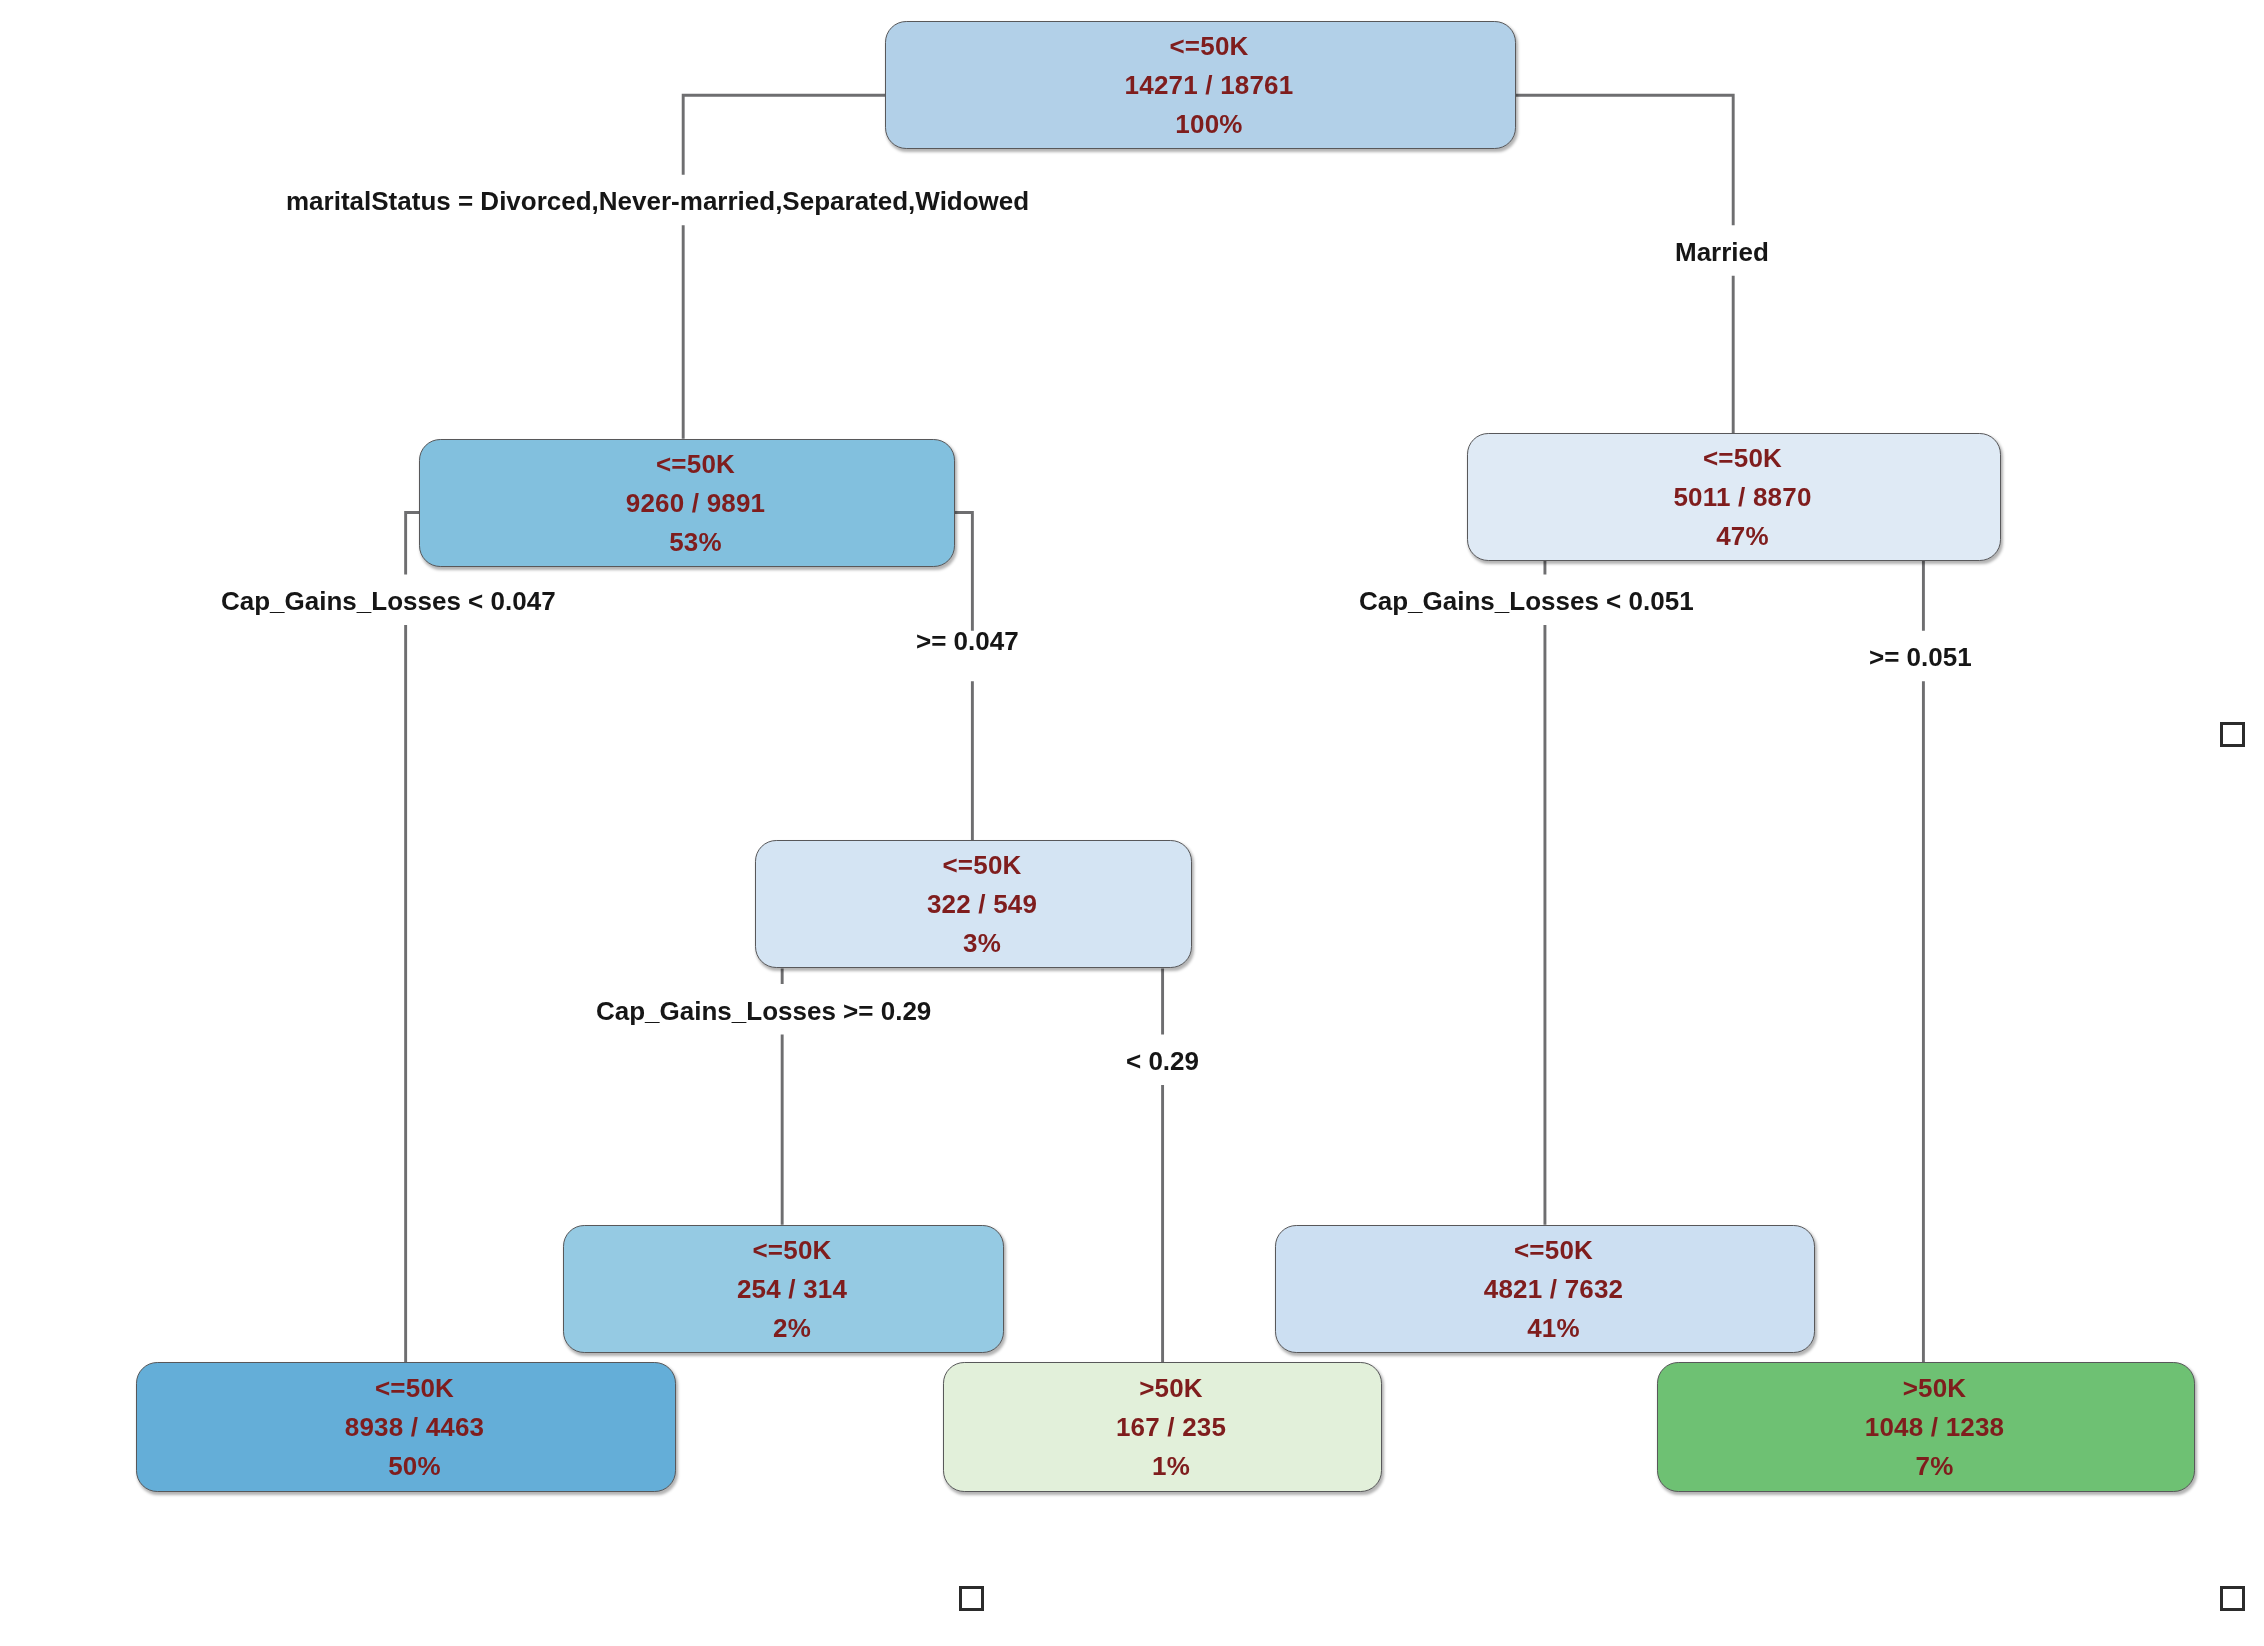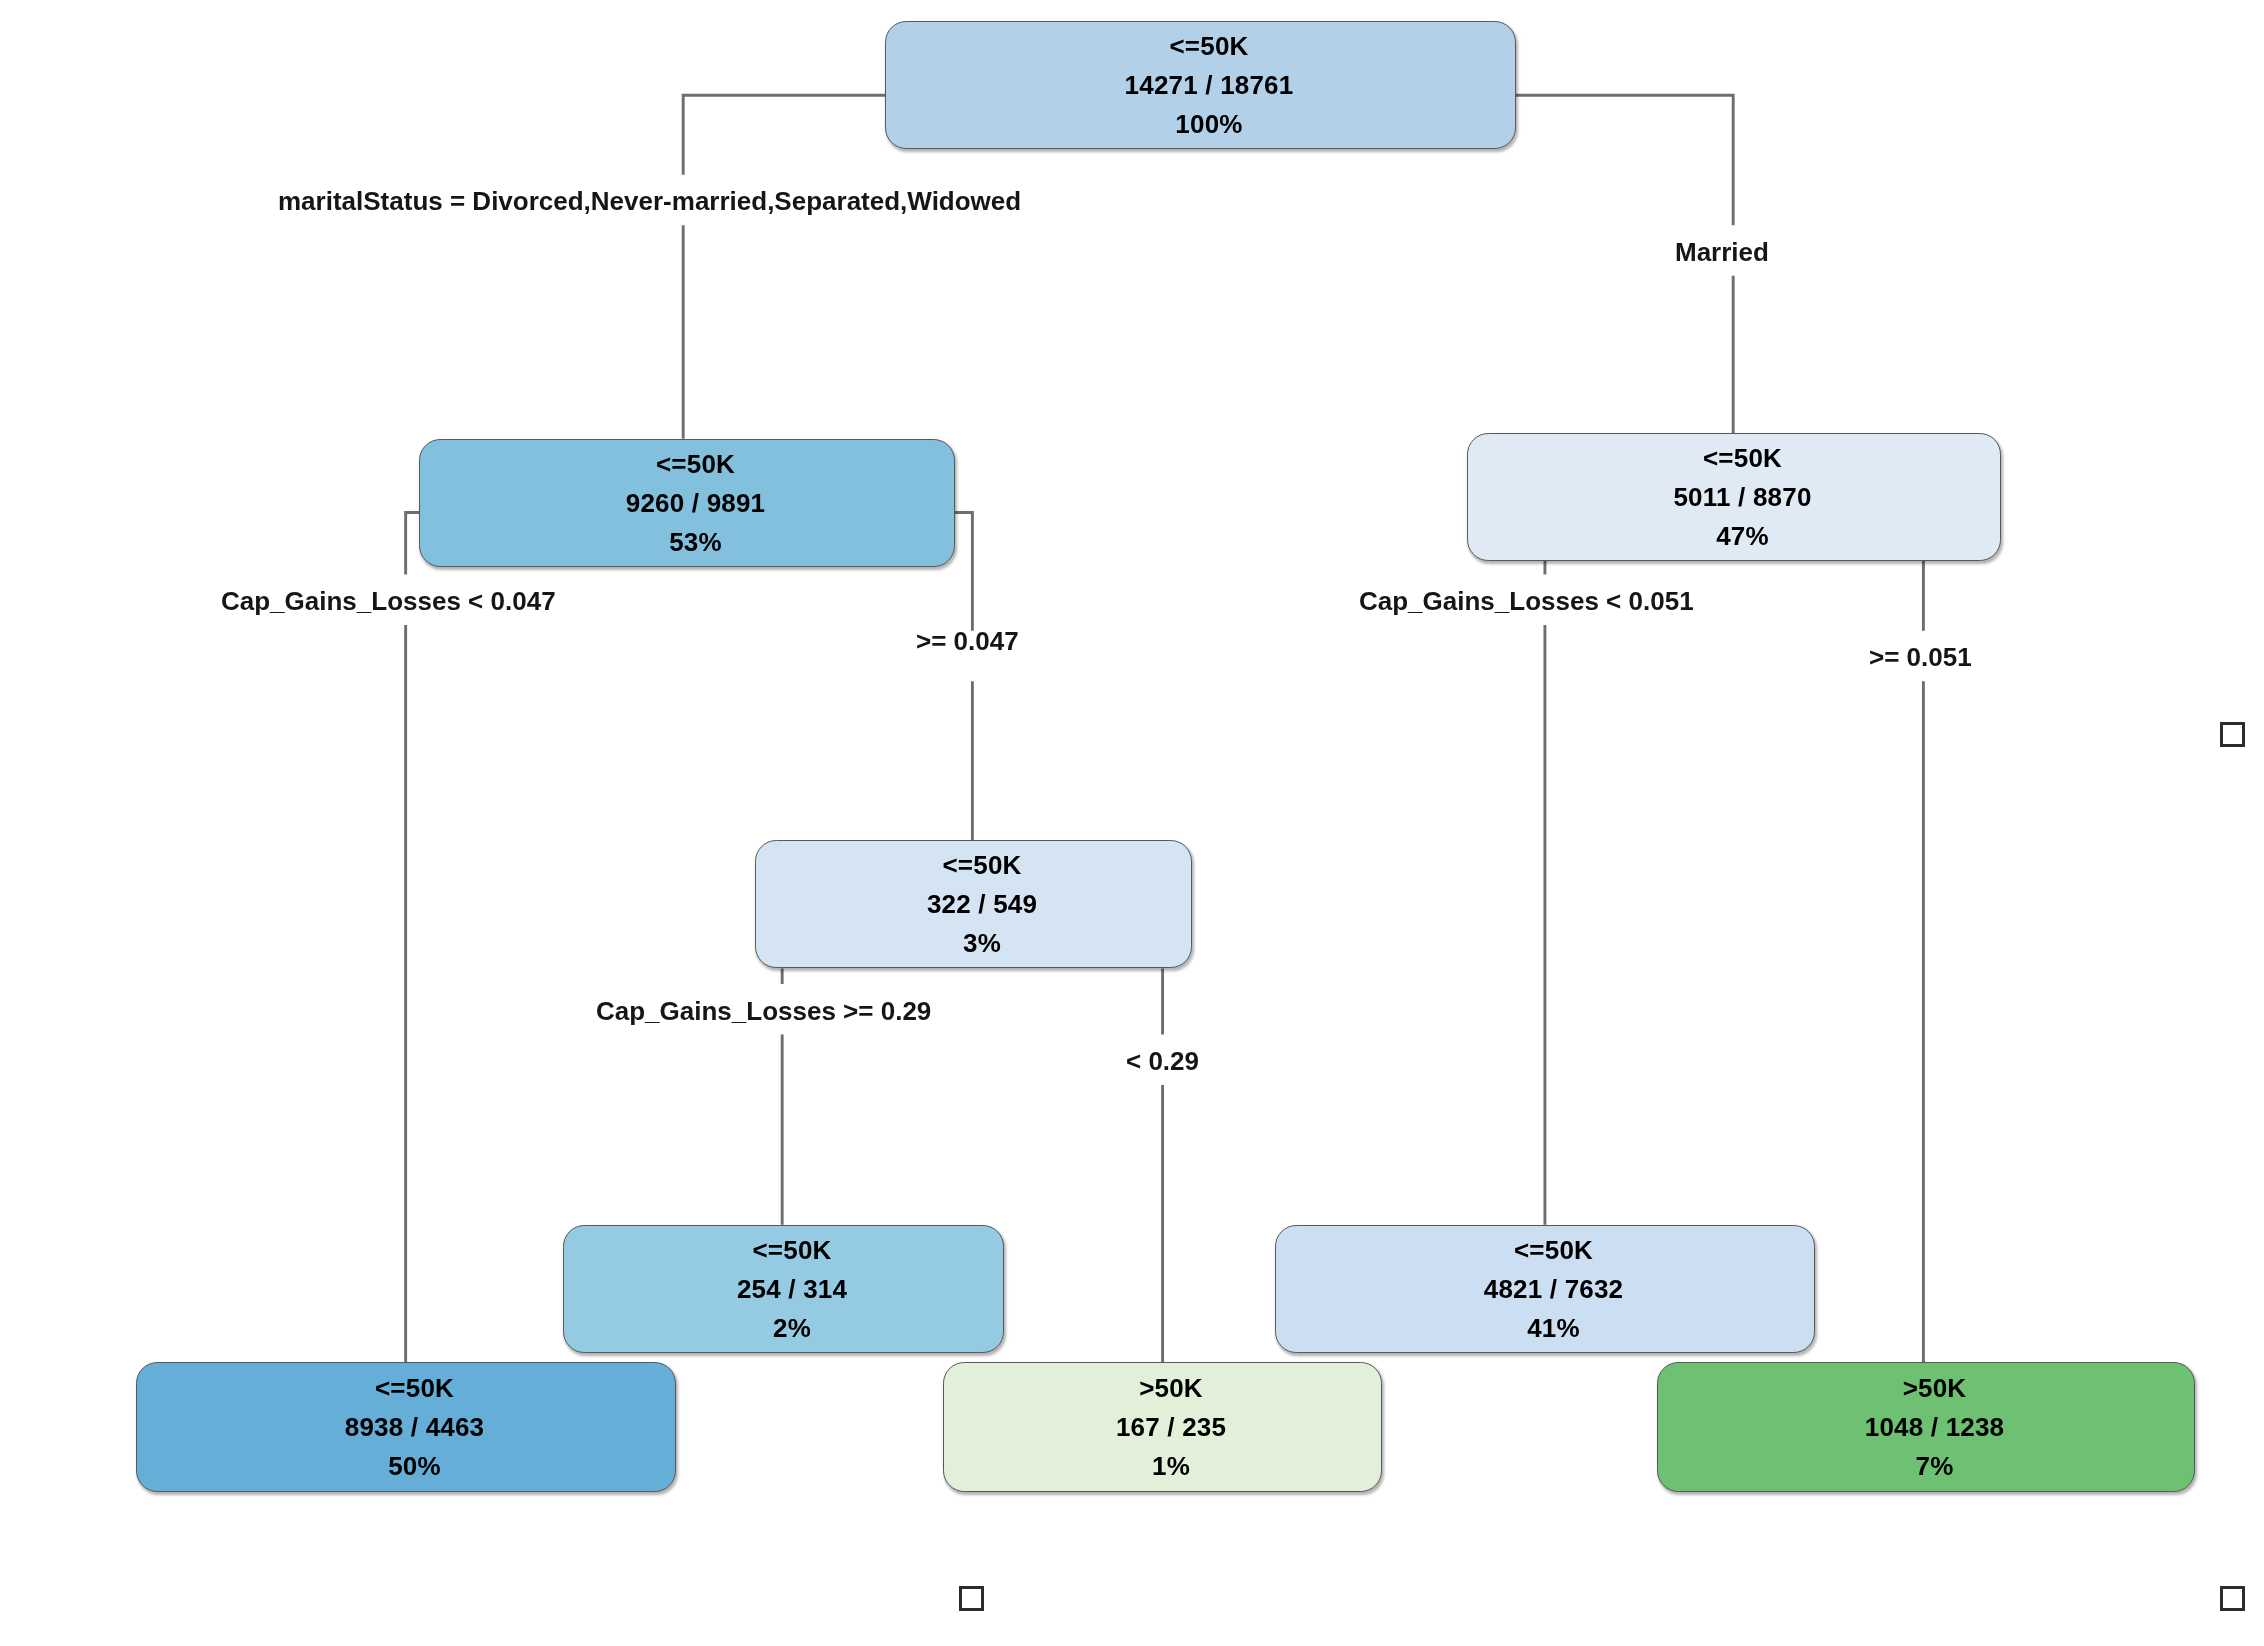--- a/index.html
+++ b/index.html
@@ -30,21 +30,21 @@
   .node {
     position: absolute;
     box-sizing: border-box;
     border: 1.9px solid #58585a;
     border-radius: 21.3px;
     box-shadow: 1.9px 2.9px 2.9px rgba(0,0,0,0.30);
     display: flex;
     flex-direction: column;
     align-items: center;
     justify-content: center;
-    color: #000000;
+    color: #7f1d1d;
     z-index: 5;
     padding-left: 17px;
   }
   .node .ln {
     display: block;
     text-align: center;
     font-size: 26px;
     line-height: 39px;
     letter-spacing: 0.2px;
     white-space: nowrap;
@@ -129,21 +129,21 @@
         <span class="ln">167 / 235</span>
         <span class="ln">1%</span>
       </div>
       <div class="node" style="left: 1657px; top: 1362px; width: 538px; height: 130px; background: rgb(110, 193, 115); border-color: rgb(88, 88, 90);">
         <span class="ln cls">&gt;50K</span>
         <span class="ln">1048 / 1238</span>
         <span class="ln">7%</span>
       </div>
     </div>
   <div id="label-layer">
-      <div class="edge-label" style="left: 278px; top: 186px;">maritalStatus = Divorced,Never-married,Separated,Widowed</div>
+      <div class="edge-label" style="left: 286px; top: 186px;">maritalStatus = Divorced,Never-married,Separated,Widowed</div>
       <div class="edge-label" style="left: 1675px; top: 237px; text-align: center;">Married</div>
       <div class="edge-label" style="left: 221px; top: 586px;">Cap_Gains_Losses &lt; 0.047</div>
       <div class="edge-label" style="left: 916px; top: 626px;">&gt;= 0.047</div>
       <div class="edge-label" style="left: 1359px; top: 586px;">Cap_Gains_Losses &lt; 0.051</div>
       <div class="edge-label" style="left: 1869px; top: 642px;">&gt;= 0.051</div>
       <div class="edge-label" style="left: 596px; top: 996px;">Cap_Gains_Losses &gt;= 0.29</div>
       <div class="edge-label" style="left: 1126px; top: 1046px;">&lt; 0.29</div>
     </div>
   <div id="handle-layer">
       <div class="handle" style="left: 2220px; top: 722px;"></div>

